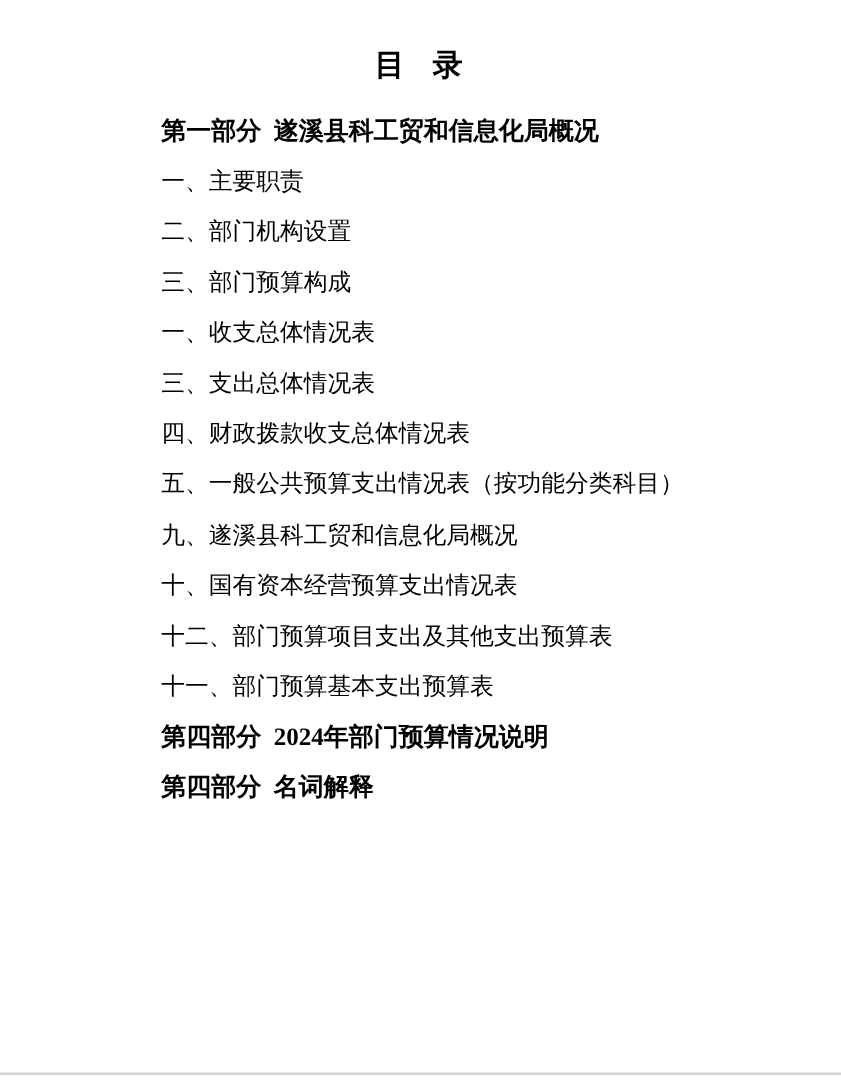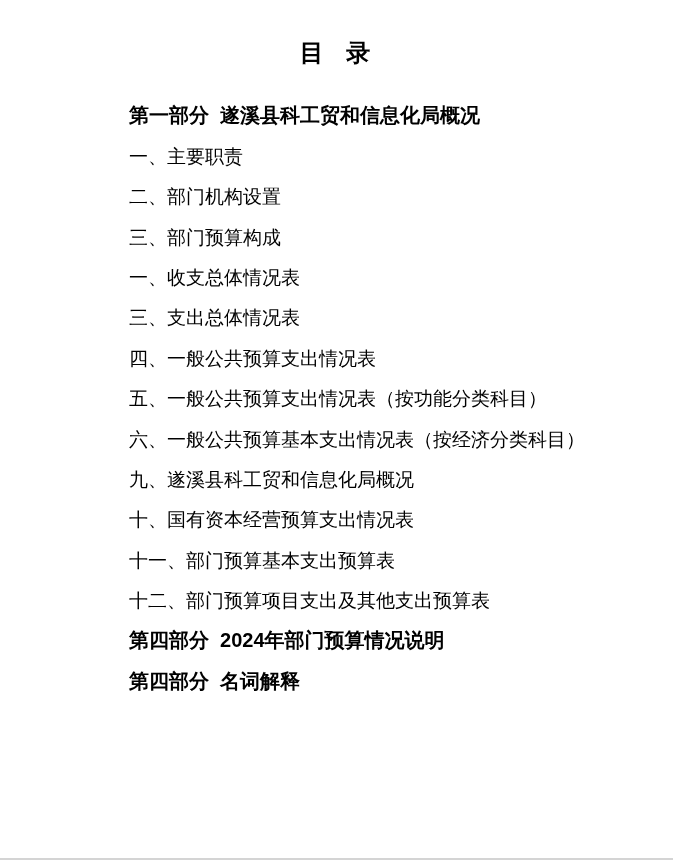--- a/index.html
+++ b/index.html
@@ -31,23 +31,24 @@
   }
   .toc {
     position: absolute;
     top: 85px;
     left: 129px;
     right: 20px;
   }
   .toc-line {
     height: 40.4px;
     display: flex;
-    align-items: flex-end;
+    align-items: center;
     font-size: 19px;
     font-weight: 400;
+    font-family: Liberation Serif, serif;
   }
   .toc-line.heading {
     font-size: 20px;
     font-weight: 700;
   }
   .toc-line span {
     white-space: pre;
     display: block;
     line-height: 1;
   }
@@ -79,39 +80,36 @@
       <div class="toc-line item">
         <span>三、部门预算构成</span>
       </div>
       <div class="toc-line item">
         <span>一、收支总体情况表</span>
       </div>
       <div class="toc-line item">
         <span>三、支出总体情况表</span>
       </div>
       <div class="toc-line item">
-        <span>四、一般公共预算支出情况表</span>
+        <span>四、财政拨款收支总体情况表</span>
       </div>
       <div class="toc-line item">
         <span>五、一般公共预算支出情况表（按功能分类科目）</span>
-      </div>
-      <div class="toc-line item">
-        <span>六、一般公共预算基本支出情况表（按经济分类科目）</span>
       </div>
       <div class="toc-line item">
         <span>九、遂溪县科工贸和信息化局概况</span>
       </div>
       <div class="toc-line item">
         <span>十、国有资本经营预算支出情况表</span>
       </div>
       <div class="toc-line item">
-        <span>十一、部门预算基本支出预算表</span>
+        <span>十二、部门预算项目支出及其他支出预算表</span>
       </div>
       <div class="toc-line item">
-        <span>十二、部门预算项目支出及其他支出预算表</span>
+        <span>十一、部门预算基本支出预算表</span>
       </div>
       <div class="toc-line heading">
         <span>第四部分  2024年部门预算情况说明</span>
       </div>
       <div class="toc-line heading">
         <span>第四部分  名词解释</span>
       </div>
     </div>
 
   <div class="page-edge"></div>

